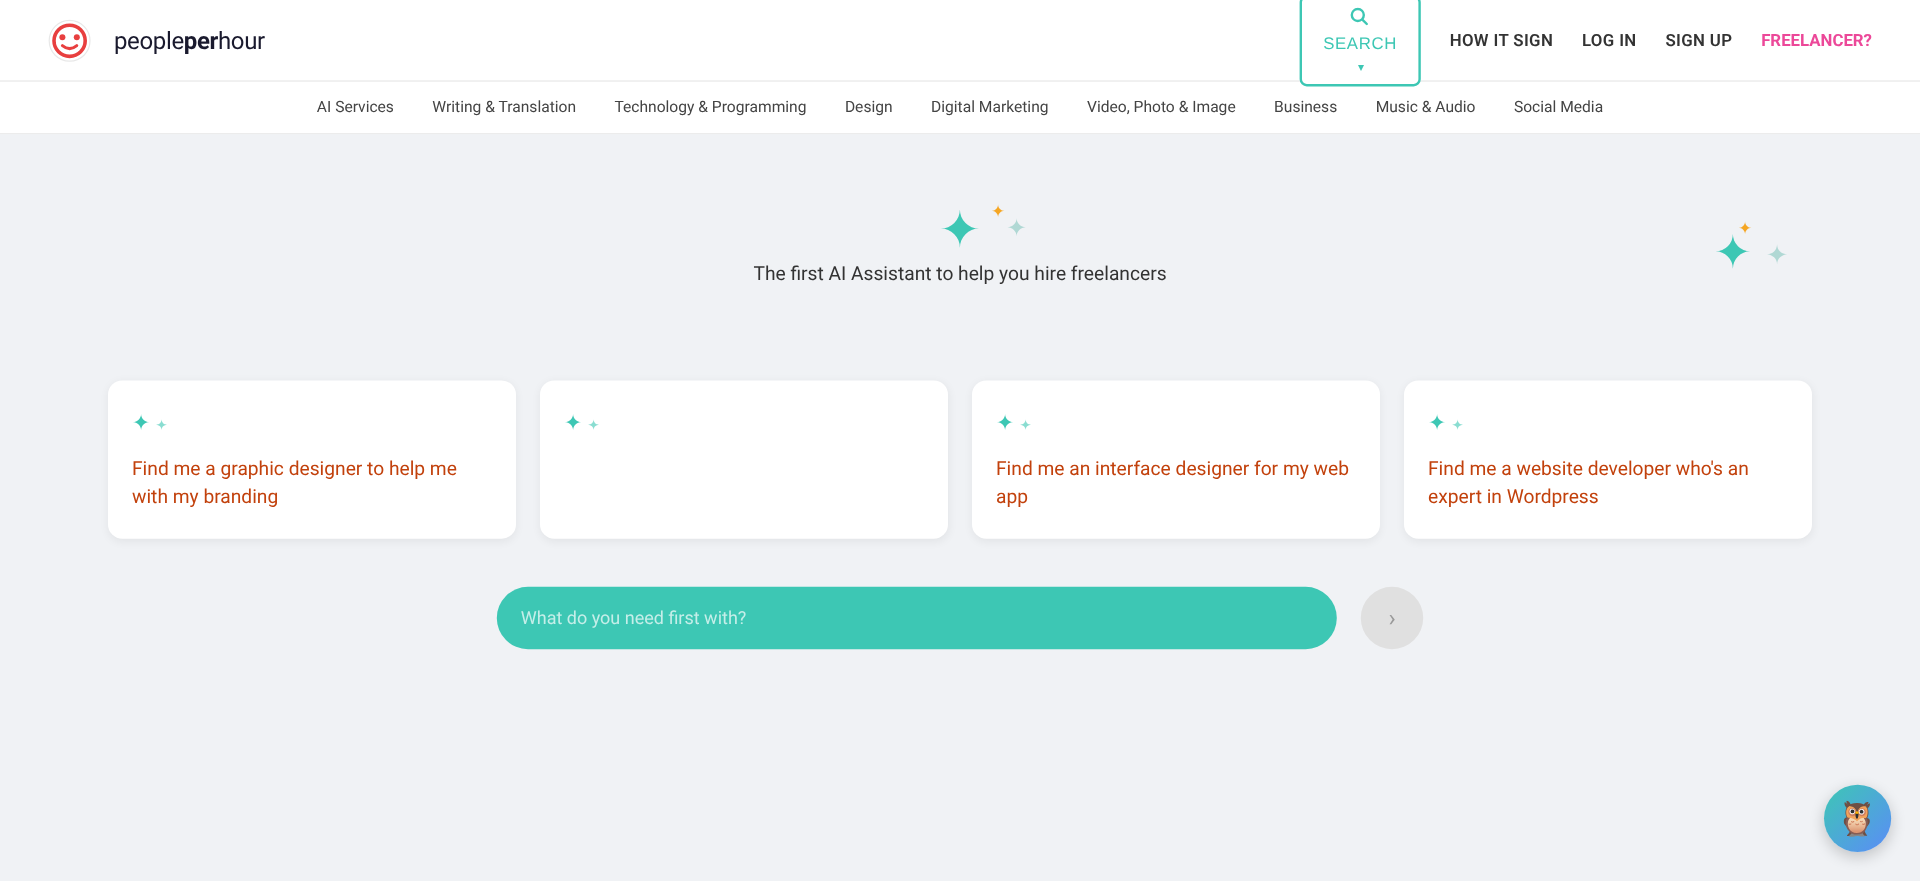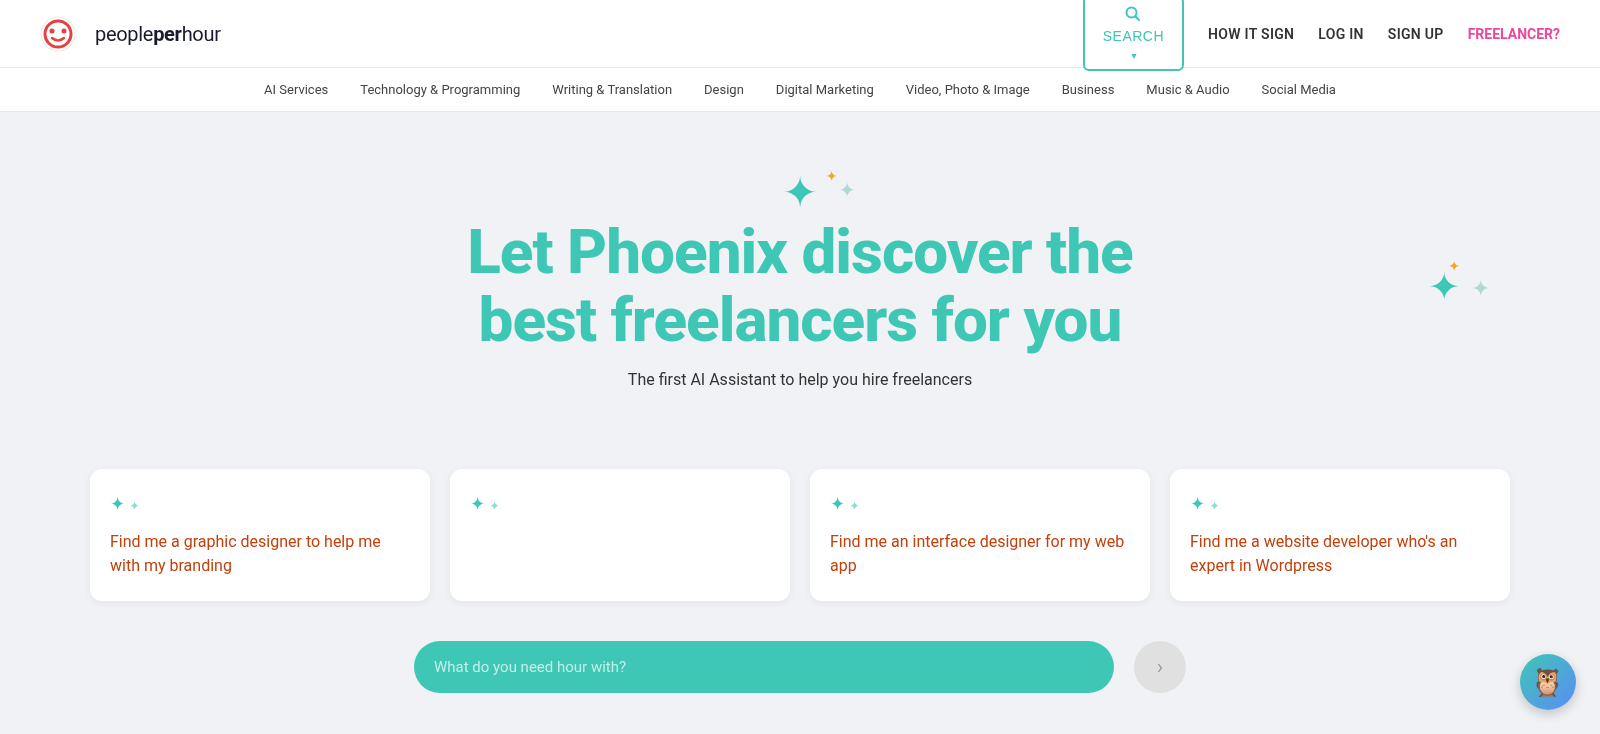--- a/index.html
+++ b/index.html
@@ -237,39 +237,38 @@
     </button>
     <a class="nav-link">HOW IT SIGN</a>
     <a class="nav-link">LOG IN</a>
     <a class="nav-link">SIGN UP</a>
     <a class="freelancer-link">FREELANCER?</a>
   </nav>
 </header>
 
 <nav class="category-nav">
   <span class="cat-item">AI Services</span>
+  <span class="cat-item">Writing &amp; Translation</span>
   <span class="cat-item">Technology &amp; Programming</span>
-  <span class="cat-item">Writing &amp; Translation</span>
   <span class="cat-item">Design</span>
   <span class="cat-item">Digital Marketing</span>
   <span class="cat-item">Video, Photo &amp; Image</span>
   <span class="cat-item">Business</span>
   <span class="cat-item">Music &amp; Audio</span>
   <span class="cat-item">Social Media</span>
 </nav>
 
 <section class="hero">
   
   <div style="position: relative; display: inline-block; margin-bottom: 4px;">
     <span style="color:#3dc7b4; font-size:42px; line-height:1; display:inline-block;">✦</span>
     <span style="position:absolute; top:-4px; right:-20px; color:#f5a623; font-size:14px;">✦</span>
     <span style="position:absolute; top:6px; right:-38px; color:#b0d8d4; font-size:20px;">✦</span>
   </div>
 
-  <h1 class="hero-title">Let Phoenix discover the best freelancers for you</h1>
   <p class="hero-subtitle">The first AI Assistant to help you hire freelancers</p>
 
   
   <div class="right-sparkle-area">
     <span style="color:#f5a623; font-size:14px; position:absolute; top:-10px; right:0;">✦</span>
     <span style="color:#3dc7b4; font-size:38px; display:block; line-height:1;">✦</span>
     <span style="color:#b0d8d4; font-size:22px; position:absolute; top:8px; right:-30px;">✦</span>
   </div>
 </section>
 
@@ -286,21 +285,21 @@
     <p class="card-text">Find me an interface designer for my web app</p>
   </div>
   <div class="suggestion-card">
     <span class="card-sparkle">✦ <span style="font-size:12px; opacity:0.6;">✦</span></span>
     <p class="card-text">Find me a website developer who's an expert in Wordpress</p>
   </div>
 </div>
 
 <div class="bottom-area">
   <div class="input-bar">
-    <span class="input-placeholder">What do you need hour with?</span>
+    <span class="input-placeholder">What do you need first with?</span>
   </div>
   <div class="scroll-right-btn">
     <span>›</span>
   </div>
 </div>
 
 <div class="chat-btn">
   <span class="chat-btn-inner">🦉</span>
 </div>
 

